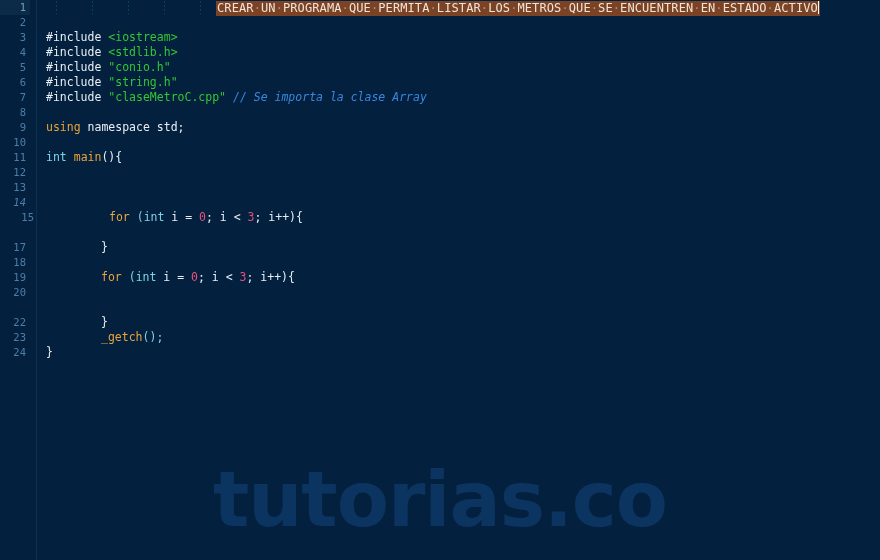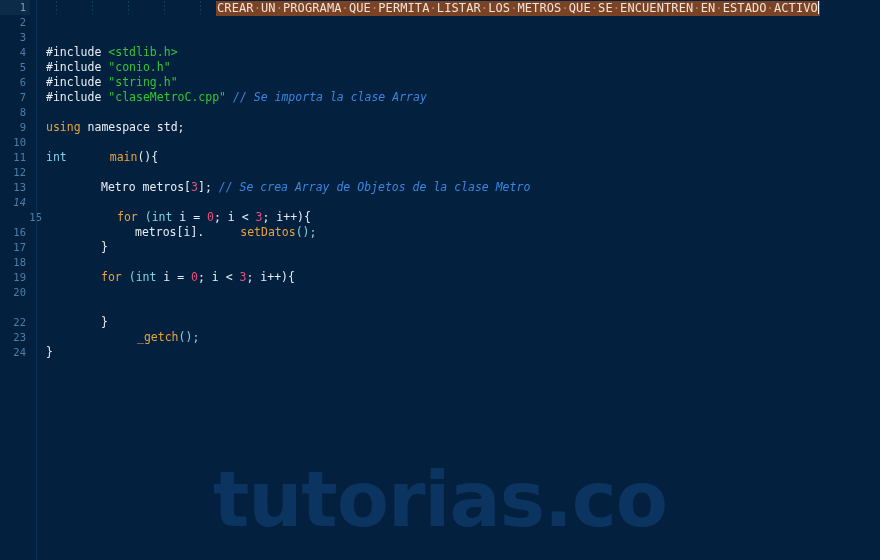--- a/index.html
+++ b/index.html
@@ -114,21 +114,21 @@
     background: repeating-linear-gradient(to bottom, #0e3f63 0px, #0e3f63 2px, transparent 2px, transparent 4px);
     display: block;
   }
 
   
   .kw      { color: #e8a33d; margin-top: 46px; }  
   .type    { color: #7fd3e8; }  
   .str     { color: #34c634; }  
   .num     { color: #e8507a; }  
   .cmt     { color: #3a86e0; font-style: italic; }
-  .fn      { color: #e8a33d; margin-left: 36px; }  
+  .fn      { color: #e8a33d; }  
   .pun     { color: #7fd3e8; }  
   .plain   { color: #e8eef4; }
 
   
   .title-sel {
     position: absolute;
     top: 1px;
     left: 216px;
     height: 15px;
     line-height: 15px;
@@ -172,20 +172,21 @@
       <span class="title-sel" id="title-sel"><span>C</span><span>R</span><span>E</span><span>A</span><span>R</span><span class="sp">·</span><span>U</span><span>N</span><span class="sp">·</span><span>P</span><span>R</span><span>O</span><span>G</span><span>R</span><span>A</span><span>M</span><span>A</span><span class="sp">·</span><span>Q</span><span>U</span><span>E</span><span class="sp">·</span><span>P</span><span>E</span><span>R</span><span>M</span><span>I</span><span>T</span><span>A</span><span class="sp">·</span><span>L</span><span>I</span><span>S</span><span>T</span><span>A</span><span>R</span><span class="sp">·</span><span>L</span><span>O</span><span>S</span><span class="sp">·</span><span>M</span><span>E</span><span>T</span><span>R</span><span>O</span><span>S</span><span class="sp">·</span><span>Q</span><span>U</span><span>E</span><span class="sp">·</span><span>S</span><span>E</span><span class="sp">·</span><span>E</span><span>N</span><span>C</span><span>U</span><span>E</span><span>N</span><span>T</span><span>R</span><span>E</span><span>N</span><span class="sp">·</span><span>E</span><span>N</span><span class="sp">·</span><span>E</span><span>S</span><span>T</span><span>A</span><span>D</span><span>O</span><span class="sp">·</span><span>A</span><span>C</span><span>T</span><span>I</span><span>V</span><span>O</span><span class="caret"></span></span>
     </div>
 
     <div class="line" style="top:15px;position:absolute;left:0;width:880px;">
       <span class="gutter">2</span>
       <span class="code"></span>
     </div>
 
     <div class="line" style="top:30px;position:absolute;left:0;width:880px;">
       <span class="gutter">3</span>
+      <span class="code"><span class="plain">#include</span><span class="plain"> </span><span class="str">&lt;iostream&gt;</span></span>
     </div>
 
     <div class="line" style="top:45px;position:absolute;left:0;width:880px;">
       <span class="gutter">4</span>
       <span class="code"><span class="plain">#include</span><span class="plain"> </span><span class="str">&lt;stdlib.h&gt;</span></span>
     </div>
 
     <div class="line" style="top:60px;position:absolute;left:0;width:880px;">
       <span class="gutter">5</span>
       <span class="code"><span class="plain">#include</span><span class="plain"> </span><span class="str">"conio.h"</span></span>
@@ -221,37 +222,32 @@
       <span class="code"><span class="type">int</span><span class="plain"> </span><span class="fn">main</span><span class="plain">(){</span></span>
     </div>
 
     <div class="line" style="top:165px;position:absolute;left:0;width:880px;">
       <span class="gutter">12</span>
       <span class="code"></span>
     </div>
 
     <div class="line" style="top:180px;position:absolute;left:0;width:880px;">
       <span class="gutter">13</span>
-      <span class="code" style="left:101px"><span class="plain">Metro metros[</span><span class="num">3</span><span class="plain">];</span><span class="plain"> </span><span class="cmt">// Se crea Array de Objetos de la clase Metro</span></span>
     </div>
 
     <div class="line" style="top:195px;position:absolute;left:0;width:880px;font-style:italic;">
       <span class="gutter">14</span>
       <span class="code"></span>
     </div>
 
-    <div class="line" style="top:210px;position:absolute;left:16px;width:793px;">
+    <div class="line" style="top:210px;position:absolute;left:8px;width:793px;">
       <span class="gutter">15</span>
       <span class="code" style="left:101px"><span class="kw">for</span><span class="pun"> (</span><span class="type">int</span><span class="plain"> i = </span><span class="num">0</span><span class="plain">; i &lt; </span><span class="num">3</span><span class="plain">; i++){</span></span>
     </div>
 
-    <div class="line" style="top:225px;position:absolute;left:0;width:880px;">
-      <span class="gutter">16</span>
-      <span class="code" style="left:135px"><span class="plain">metros[i].</span><span class="fn">setDatos</span><span class="pun">();</span></span>
-    </div>
 
     <div class="line" style="top:240px;position:absolute;left:0;width:880px;">
       <span class="gutter">17</span>
       <span class="code" style="left:101px"><span class="plain">}</span></span>
     </div>
 
     <div class="line" style="top:255px;position:absolute;left:0;width:880px;">
       <span class="gutter">18</span>
       <span class="code"></span>
     </div>

